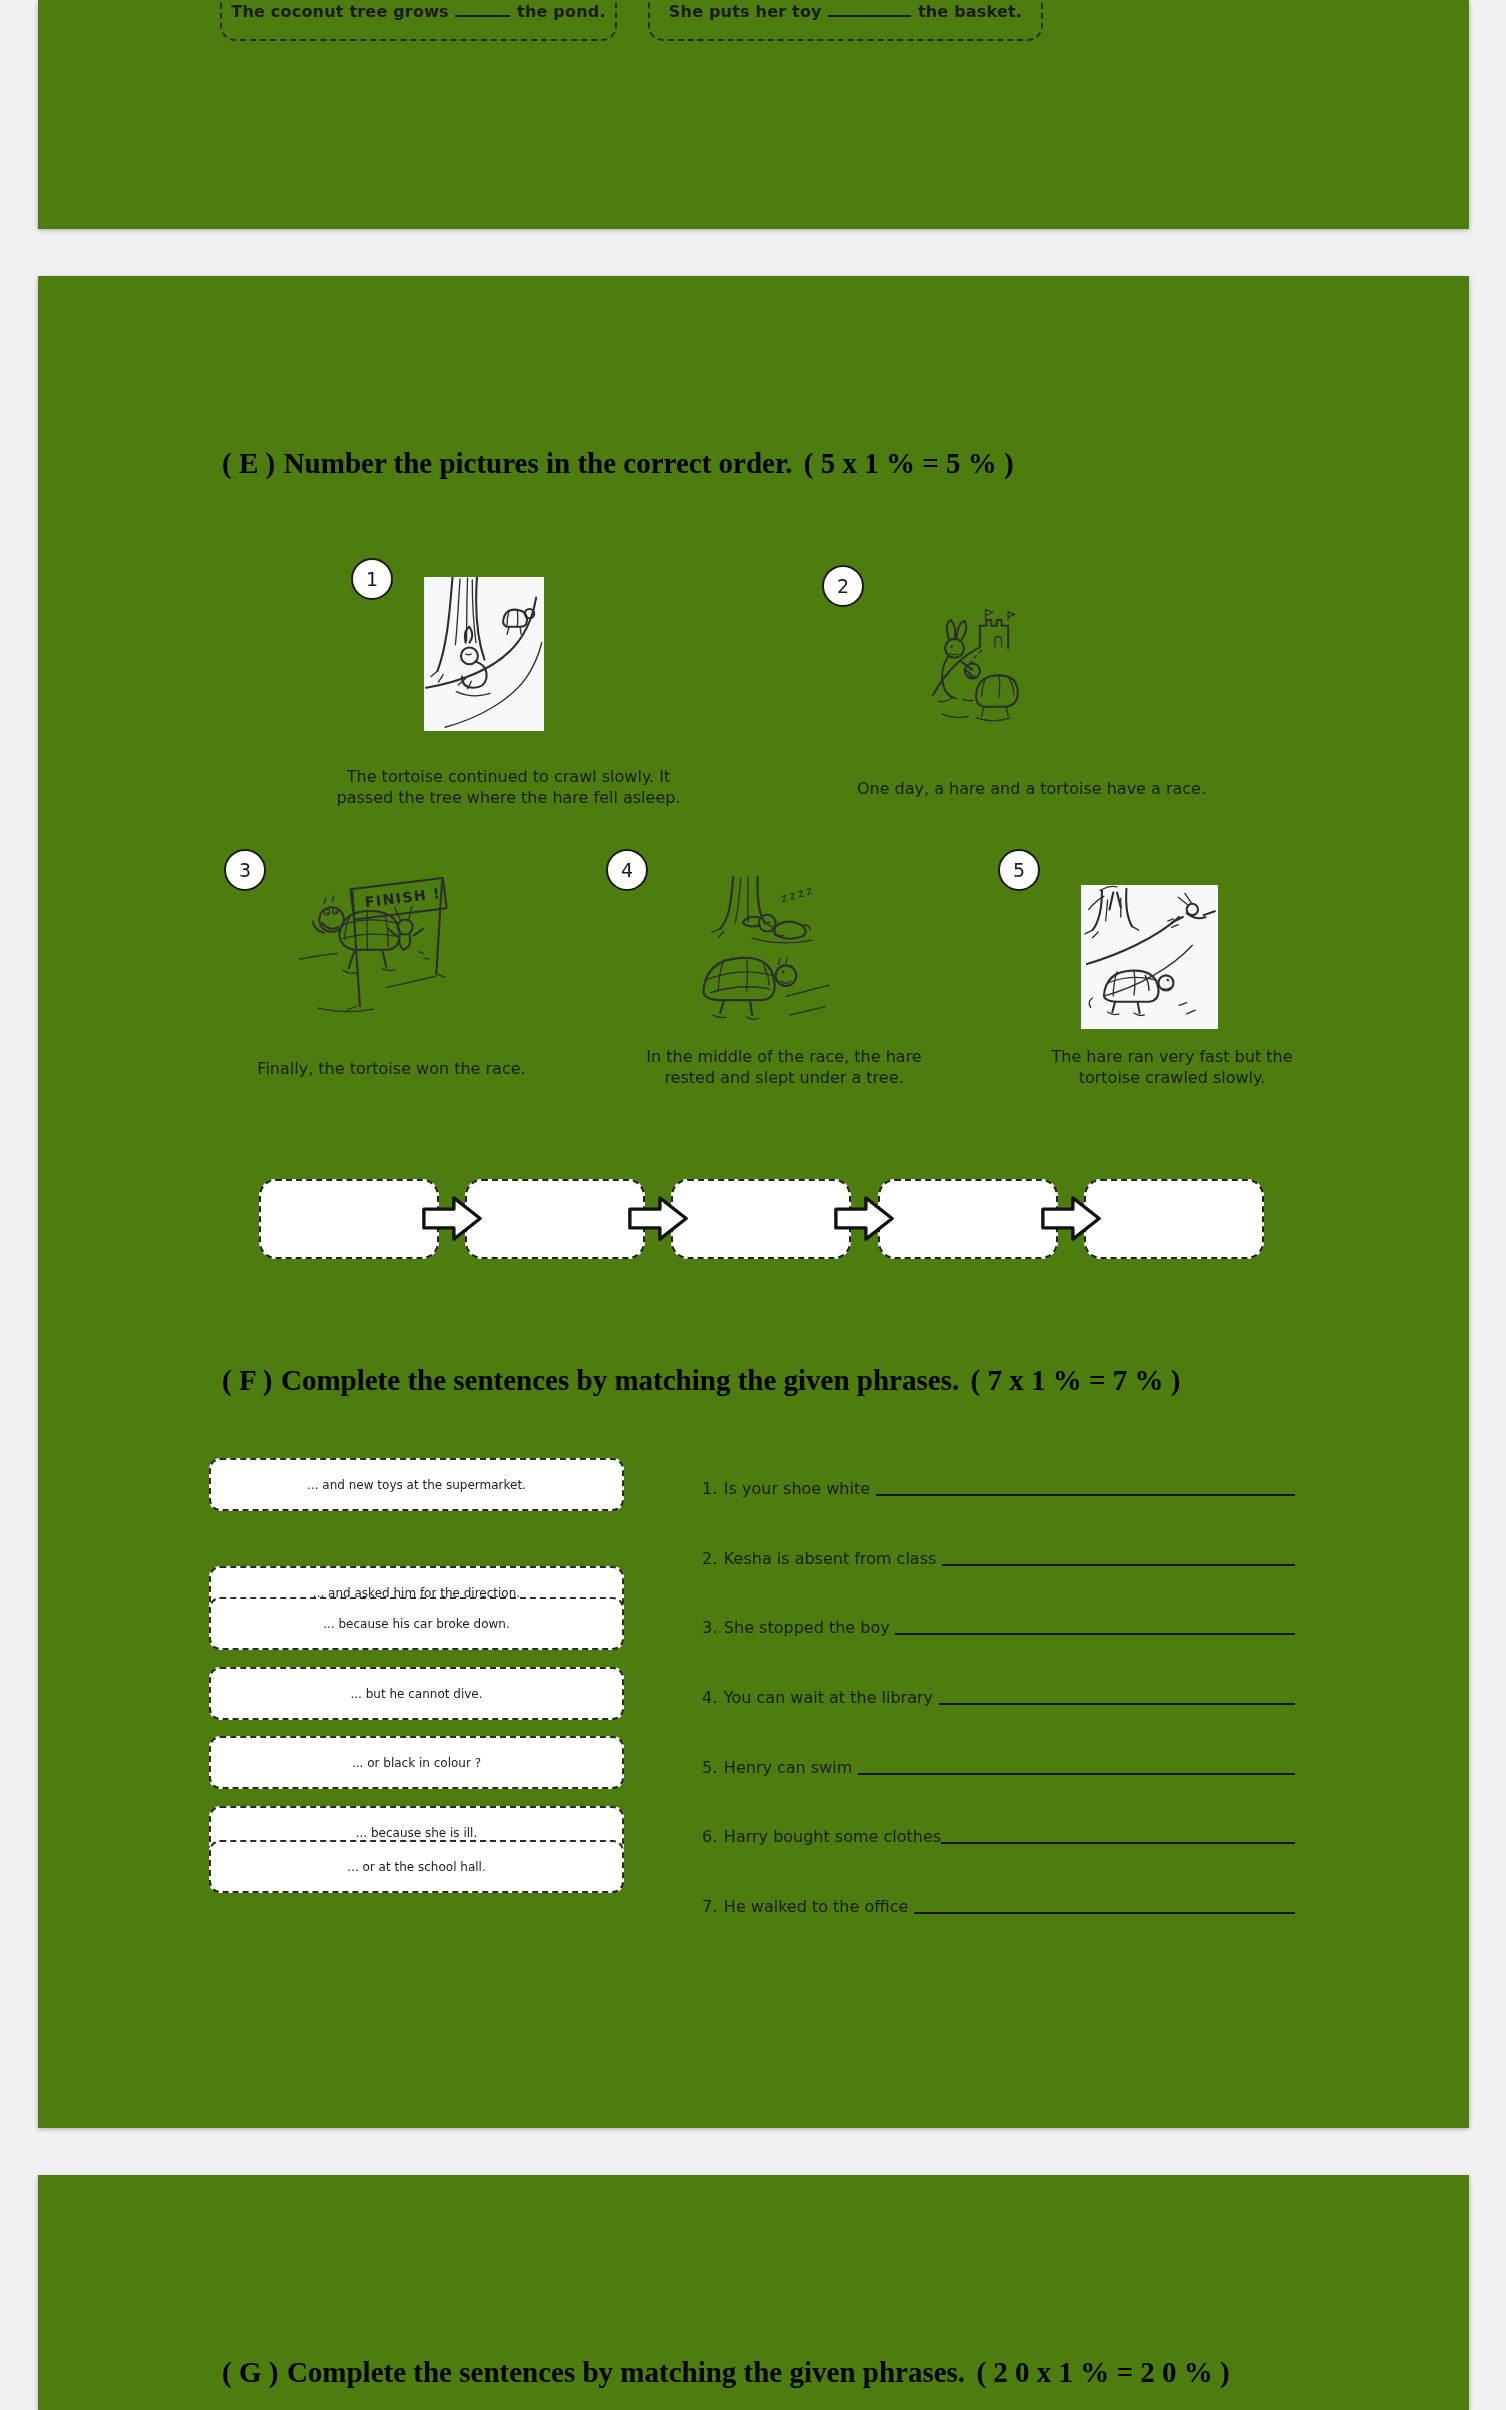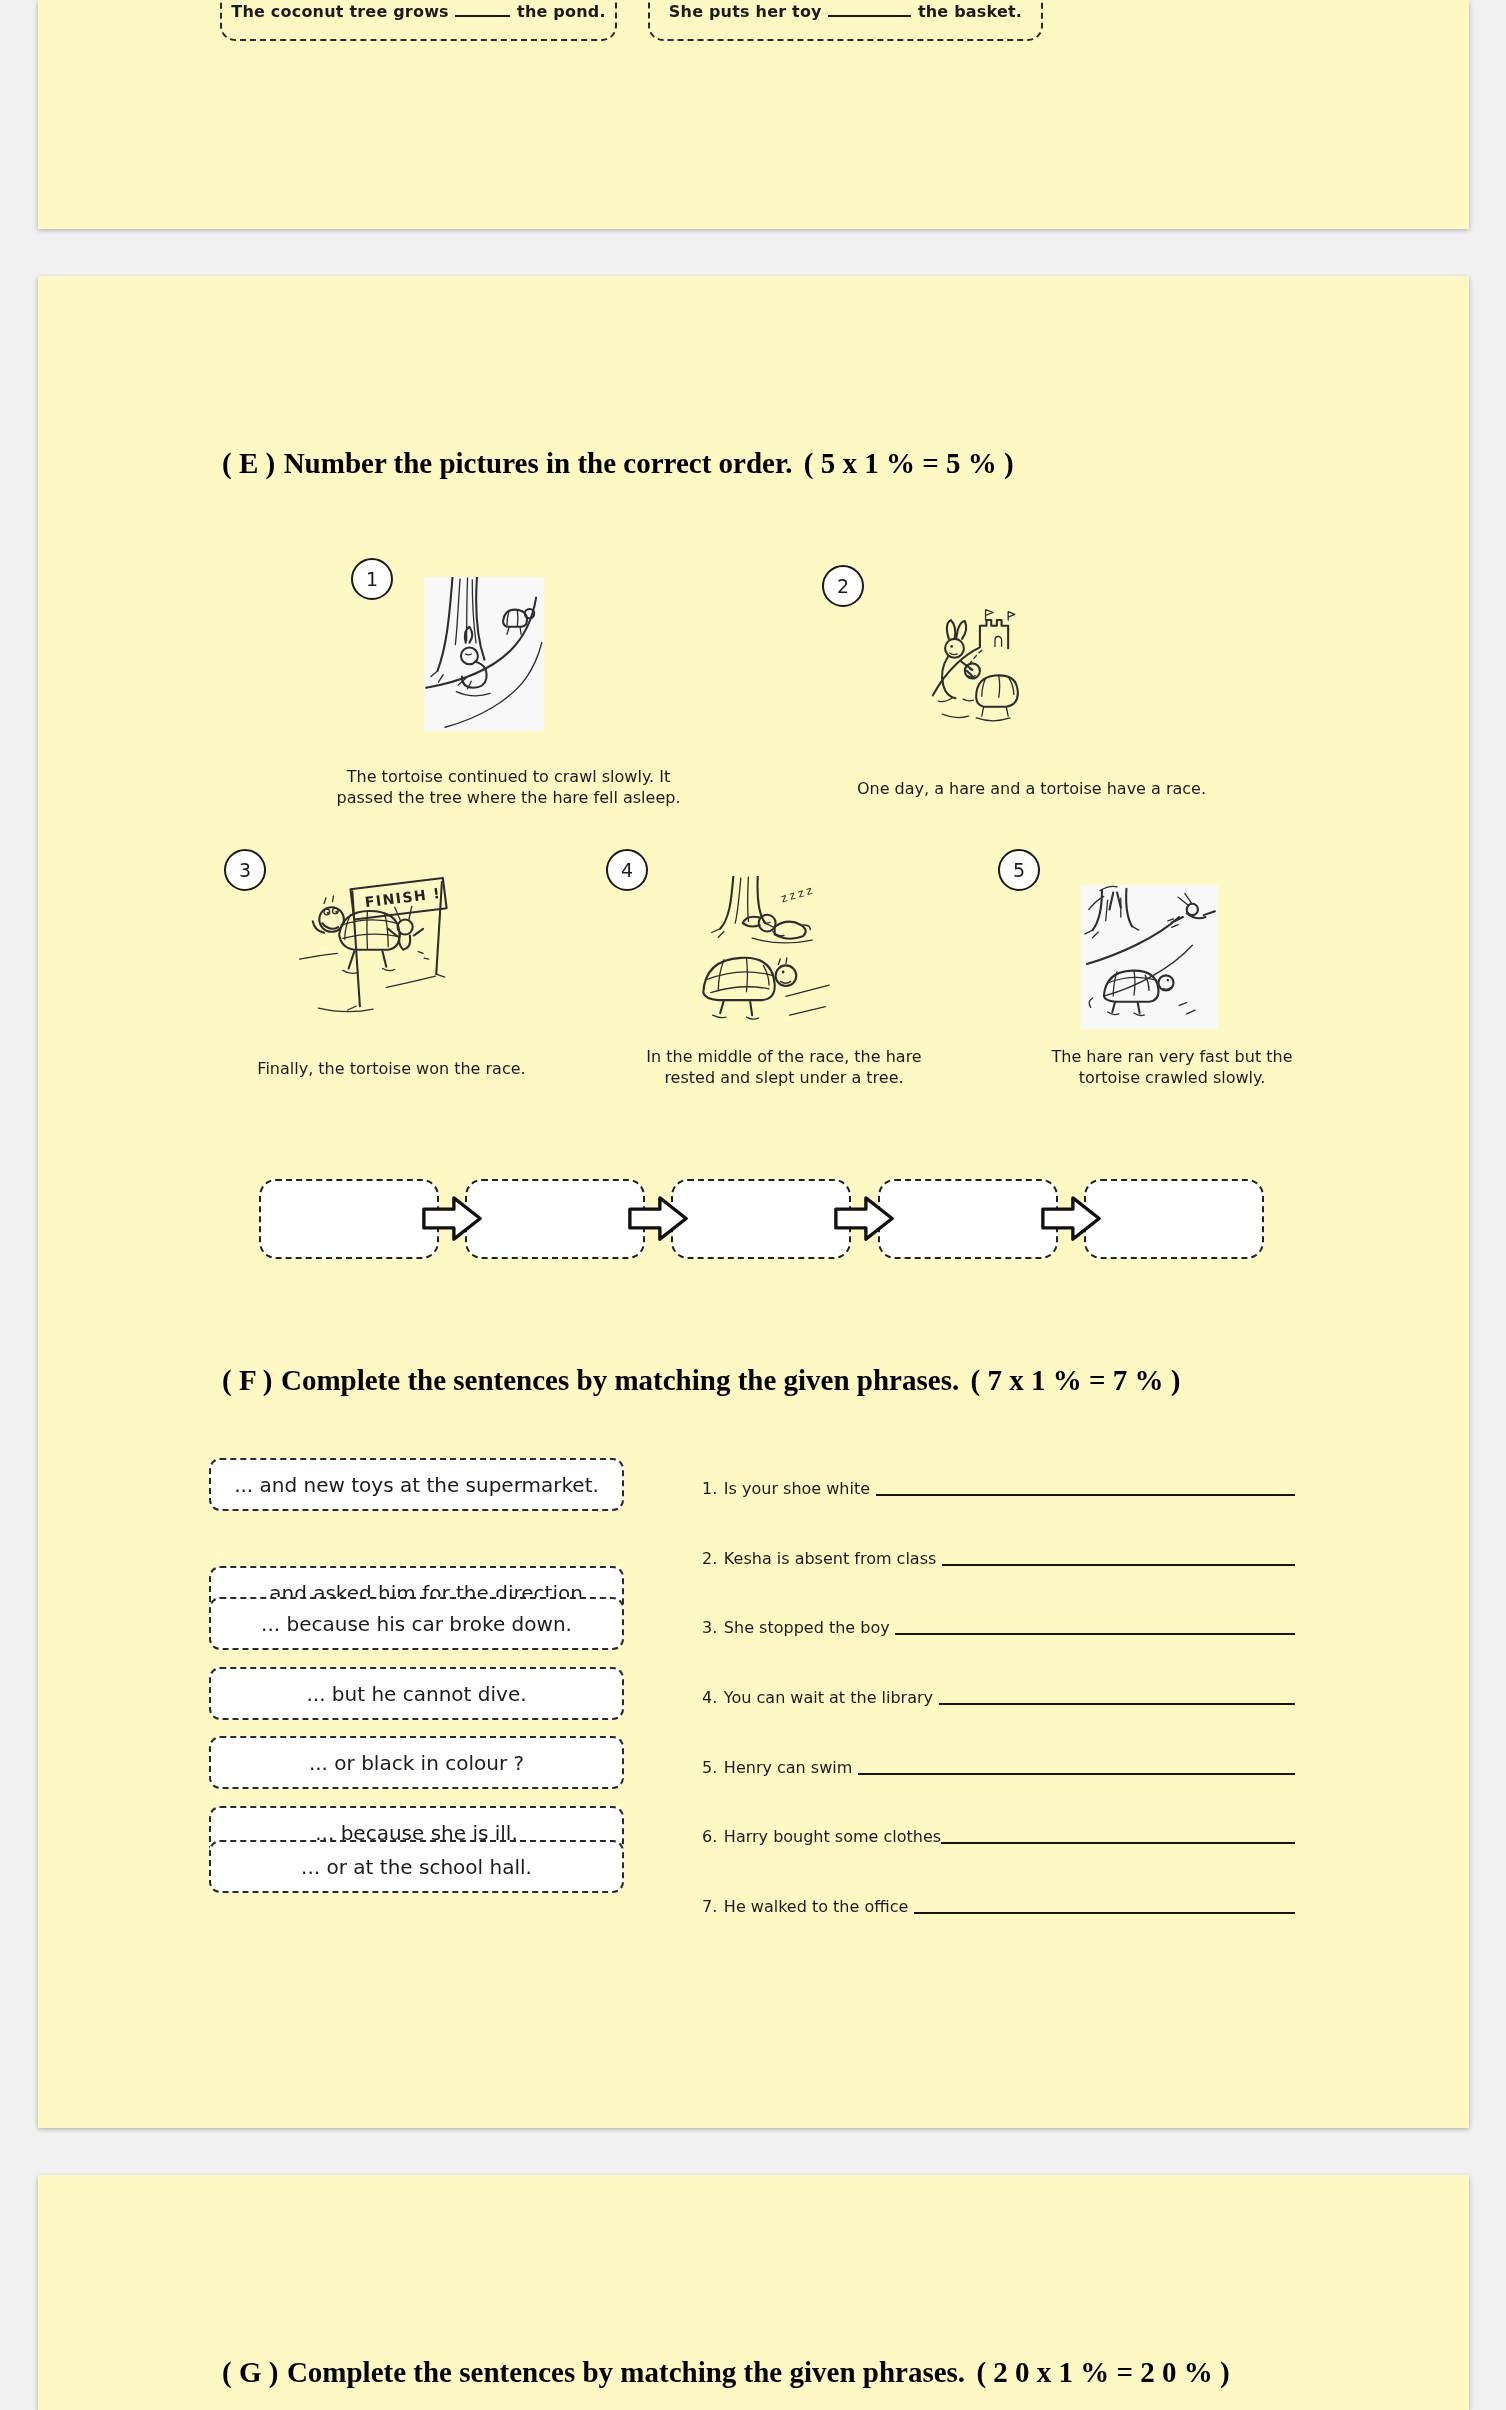--- a/index.html
+++ b/index.html
@@ -1,18 +1,18 @@
 <!DOCTYPE html>
 <html style="font-size:15px"><head>
 <meta charset="utf-8">
 <style>
   html,body{margin:0;padding:0;background:#f1f1f2;}
   #viewer{position:relative;width:1507px;height:2411px;background:#f1f1f2;overflow:hidden;
           font-family:"DejaVu Sans",sans-serif;color:#1b1b1b;}
-  .pg{position:absolute;left:38px;width:1431px;background:#fef9c3;
+  .pg{position:absolute;left:38px;width:1431px;background:#4d7c0f;
       box-shadow:0 1.9px 4.7px rgba(0,0,0,0.30);overflow:hidden;}
   #page1{top:0;height:229px;}
   #page2{top:276px;height:1852px;}
   #page3{top:2175px;height:237px;}
 
   .abs{position:absolute;}
 
   
   .topcard{border:2.3px dashed #2a2a2a;border-radius:15px;height:56px;
            text-align:center;padding-top:15px;box-sizing:border-box;
@@ -40,21 +40,21 @@
   .art text{stroke:none;fill:#222;}
 
   
   .seqbox{position:absolute;top:0;height:80px;width:180px;border:2.4px dashed #222;
           border-radius:17px;box-sizing:border-box;background:#fff;}
   .seqarrow{position:absolute;top:15px;}
 
   
   .phrasebox{position:absolute;left:171px;width:415px;height:53px;border:2.3px dashed #2a2a2a;
              border-radius:11.3px;box-sizing:border-box;display:flex;align-items:center;
-             justify-content:center;font-size:20px;background:#fff;}
+             justify-content:center;font-size:12px;background:#fff;}
   .sent{position:absolute;left:664px;width:593px;height:28px;display:flex;
         align-items:flex-end;font-size:16px;white-space:nowrap;}
   .sent .snum{margin-right:6.6px;}
   .sent .sblank{flex:1;border-bottom:2.1px solid #151515;margin-left:5.6px;margin-bottom:1.9px;}
 </style>
 </head>
 <body>
 
 <div id="viewer">
 

